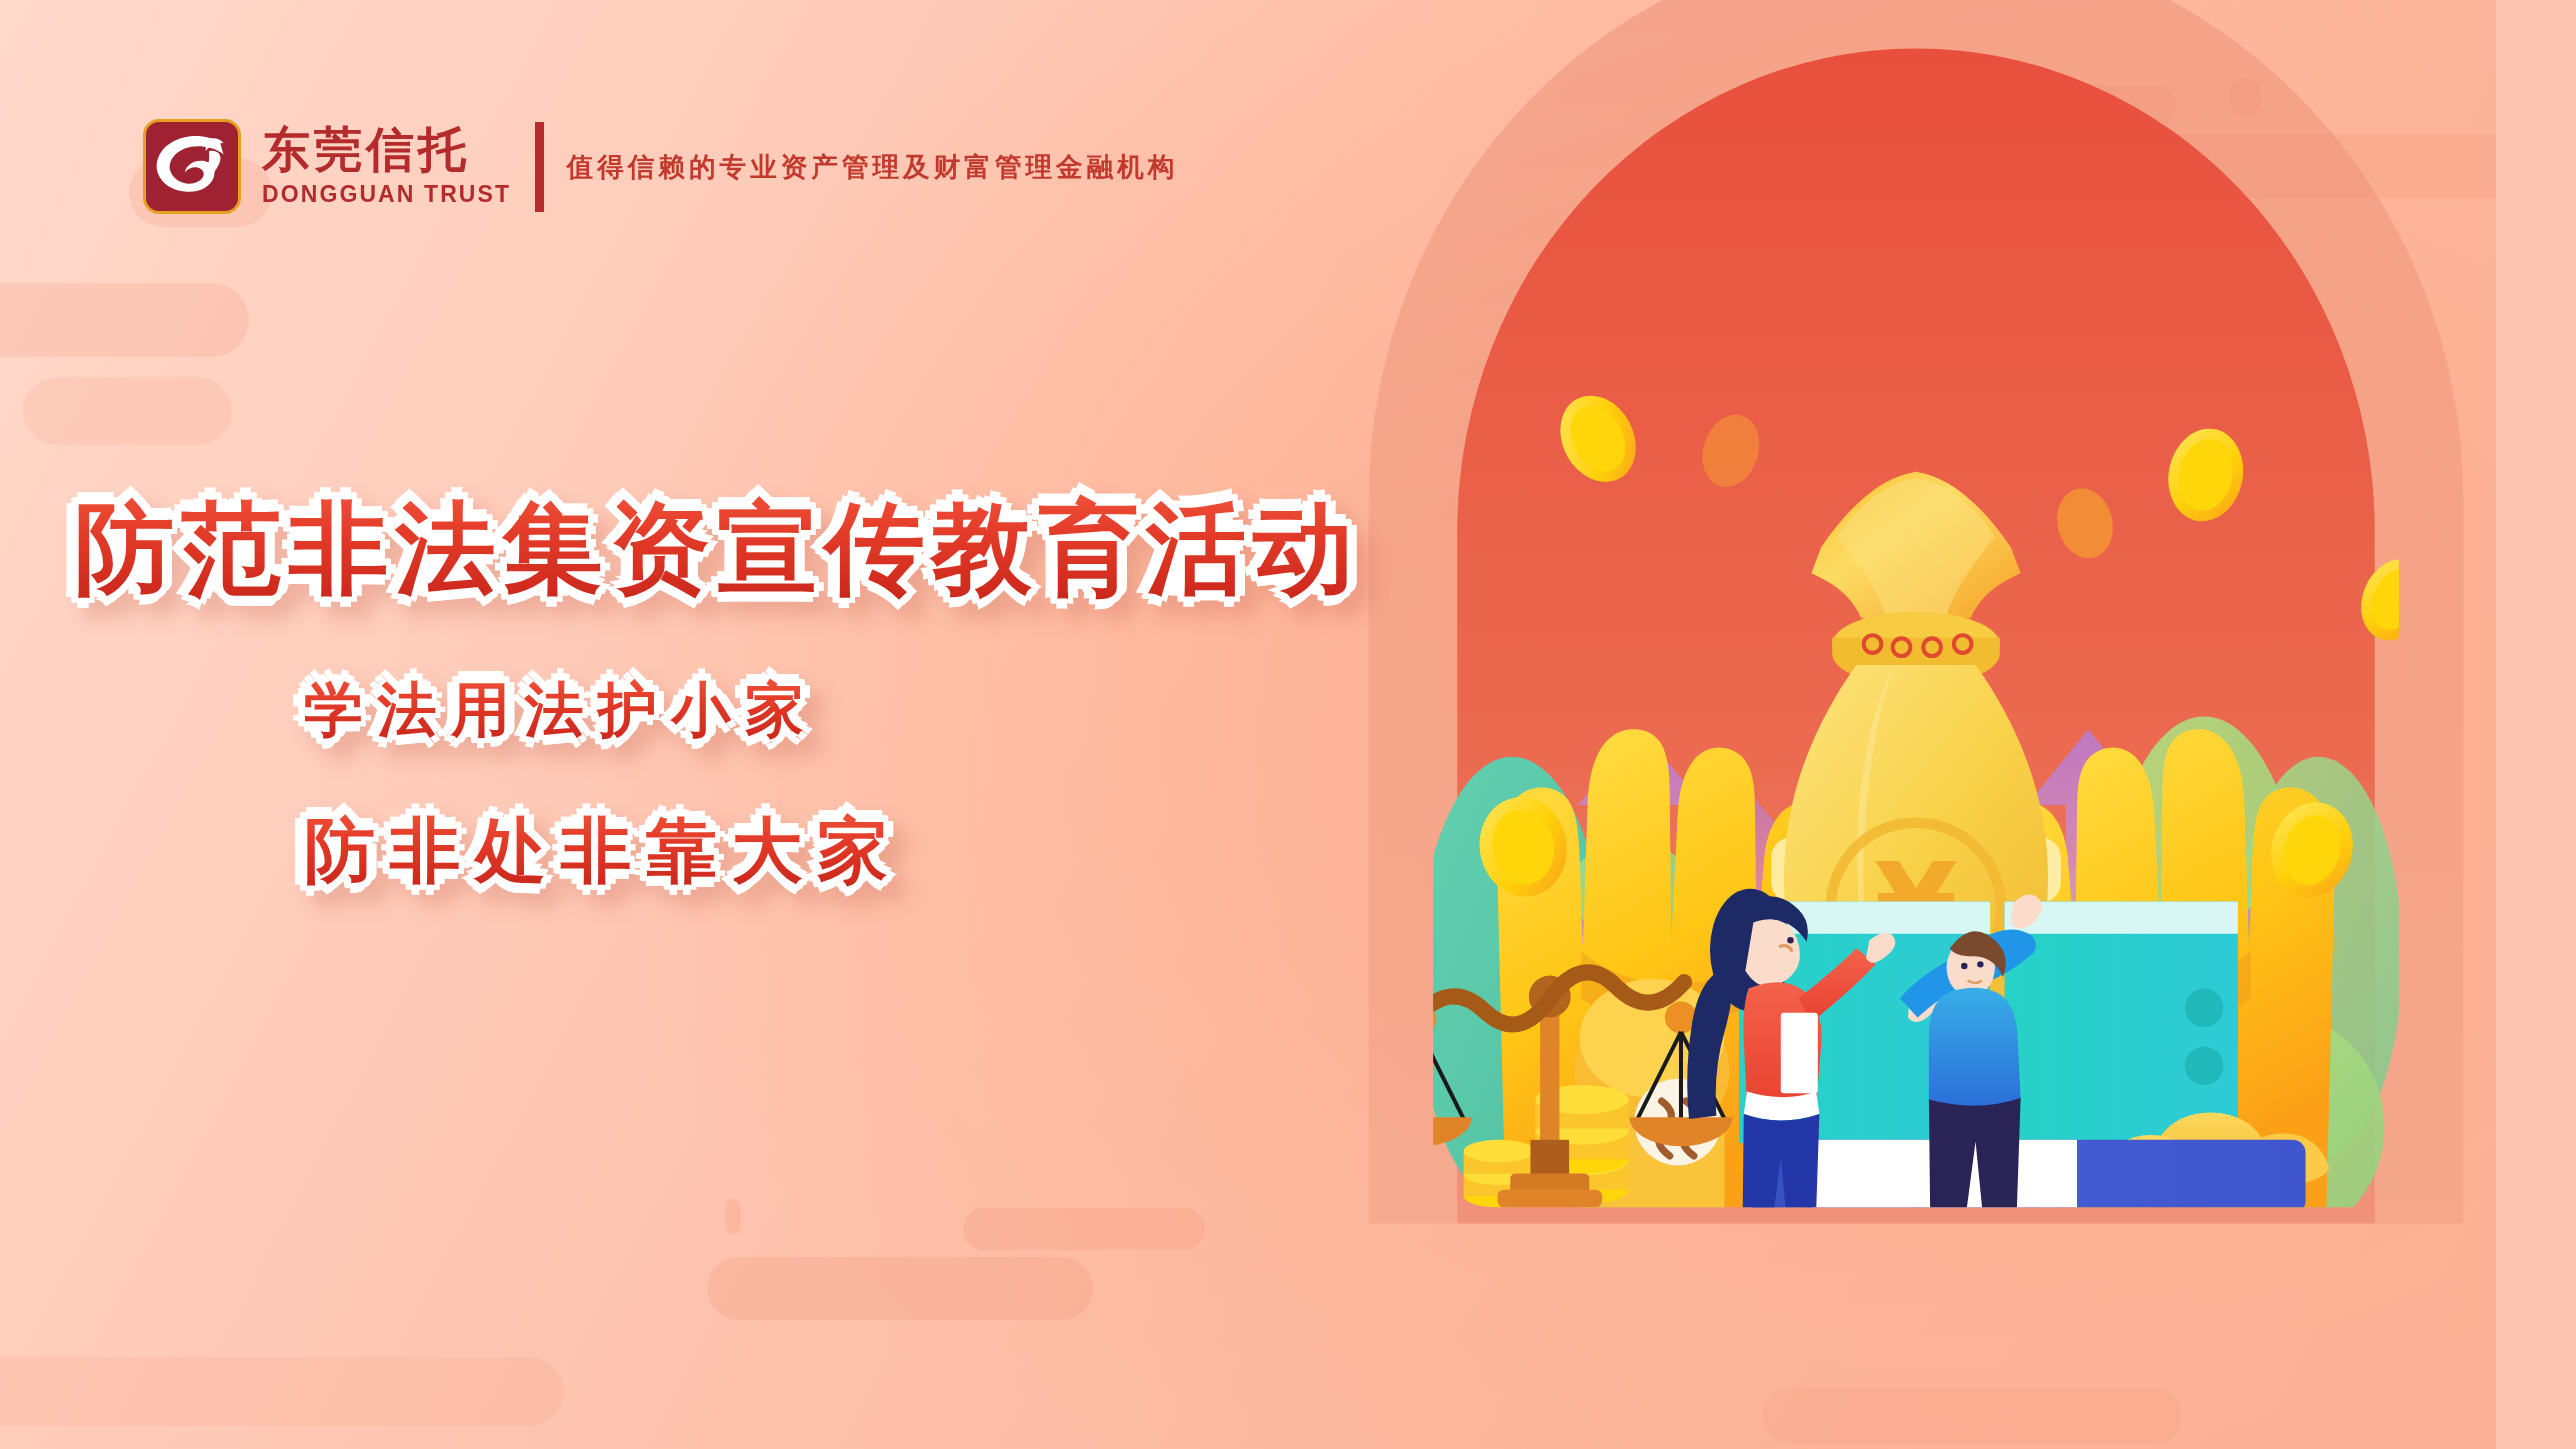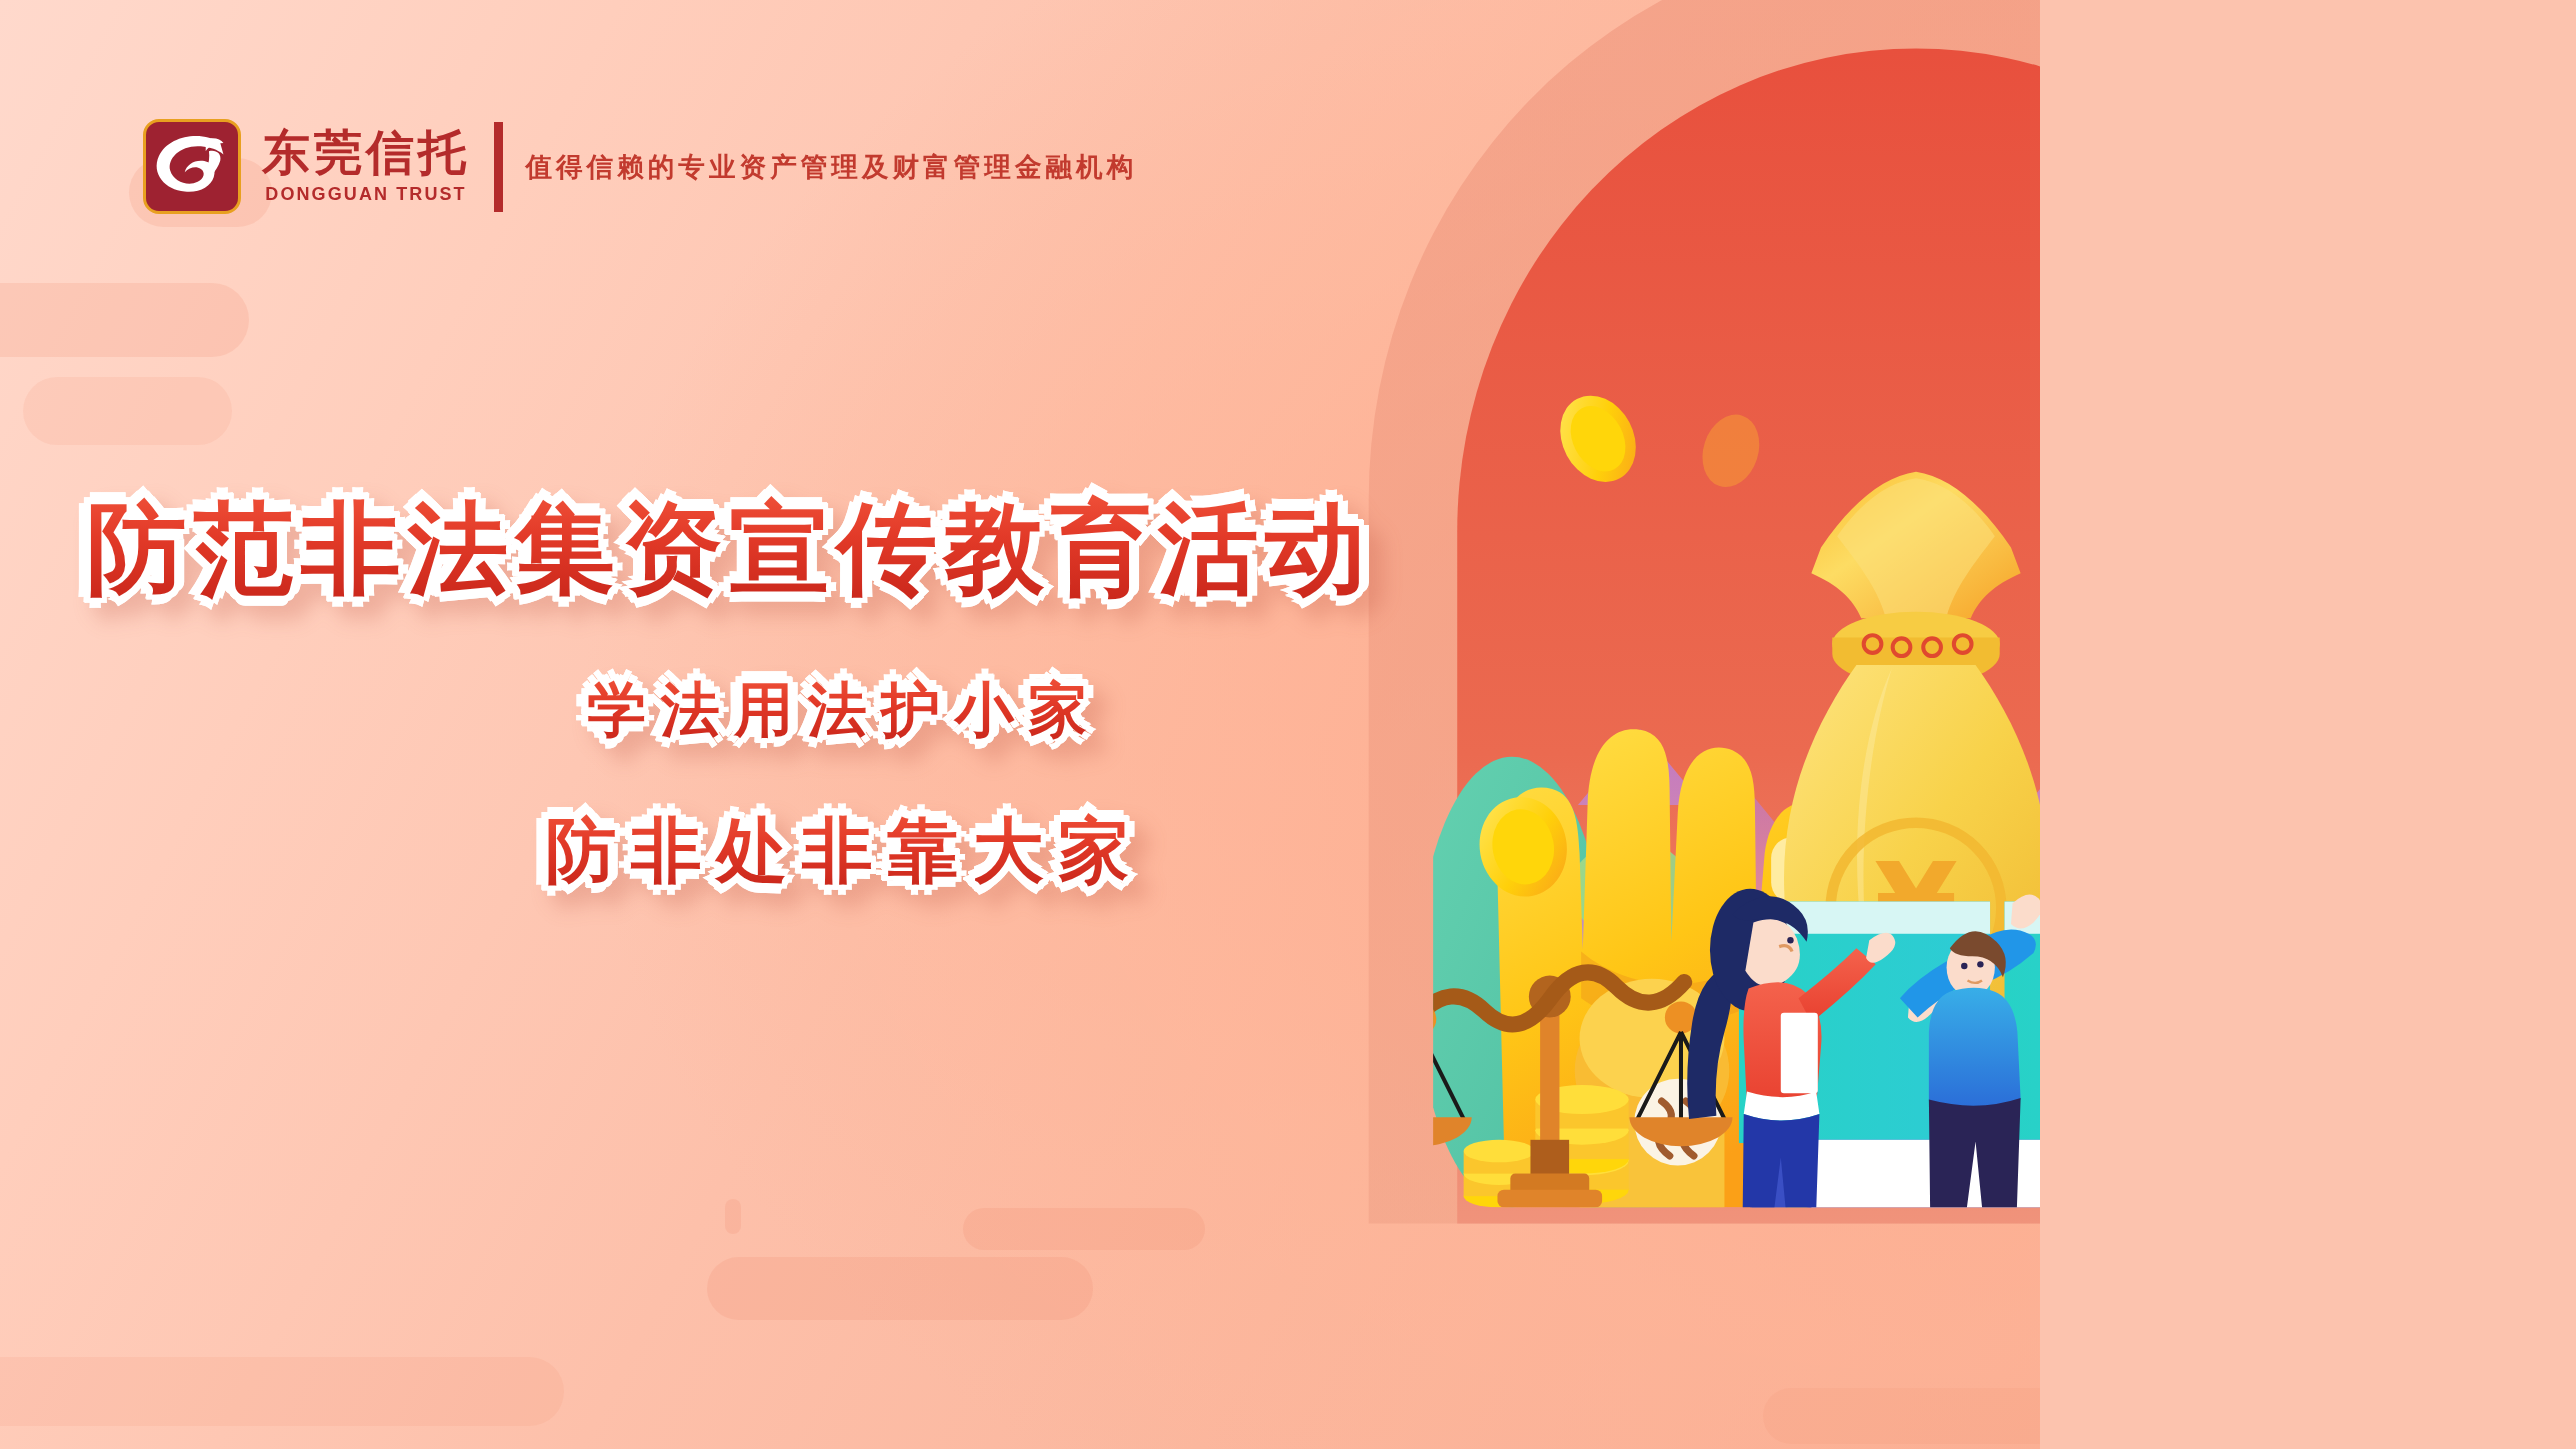--- a/index.html
+++ b/index.html
@@ -4,26 +4,25 @@
 <style>
   * { margin:0; padding:0; box-sizing:border-box; }
   html,body { width:2576px; height:1449px; overflow:hidden; }
   body {
     font-family:"Liberation Sans", sans-serif;
     background:#FCC3AE;
   }
 
   #poster {
     position:relative;
-    width:2040px; height:1449px;
+    width:2496px; height:1449px;
     overflow:hidden;
     background:
       radial-gradient(ellipse 1932px 1369px at 1972px 725px, rgba(255,170,140,0.95) 0%, rgba(255,180,150,0.55) 45%, rgba(255,205,185,0.0) 72%),
       linear-gradient(118deg, #FFD9CC 0%, #FFCEBC 22%, #FDC0AA 48%, #FBB79E 70%, #F9AD93 100%);
-    text-align: center;
   }
 
   
   .pill { position:absolute; border-radius:804px; background:rgba(238,130,100,0.17); }
   .pill.soft { background:rgba(240,140,110,0.13); }
 
   
   #logo-block { position:absolute; left:143px; top:119px; display:flex; align-items:center; }
   #logo-mark {
     width:98px; height:95px; border-radius:16px;
@@ -32,21 +31,21 @@
     position:relative; overflow:hidden; flex:0 0 auto;
   }
   #logo-mark svg { position:absolute; left:0; top:0; }
   #logo-wordmark { margin-left:21px; display:flex; flex-direction:column; justify-content:center; }
   #logo-cn {
     font-size:48px; font-weight:bold; color:#B42B2B;
     letter-spacing:4px; line-height:1.0; white-space:nowrap;
     font-family:"DejaVu Sans","Liberation Sans",sans-serif;
   }
   #logo-en {
-    font-size:18px; font-weight:bold; color:#B42B2B;
+    font-size:23px; font-weight:bold; color:#B42B2B;
     letter-spacing:2.1px; margin-top:7.2px; white-space:nowrap;
   }
   #logo-divider { width:8.9px; height:90px; background:#B42B2B; margin-left:24px; flex:0 0 auto; }
   #tagline { margin-left:22.5px; display:flex; flex-direction:row; justify-content:center; }
   .tagline-line {
     font-size:26.6px; font-weight:bold; color:#C23A2E;
     letter-spacing:4px; line-height:1.62; white-space:nowrap;
     font-family:"DejaVu Sans","Liberation Sans",sans-serif;
   }
 

